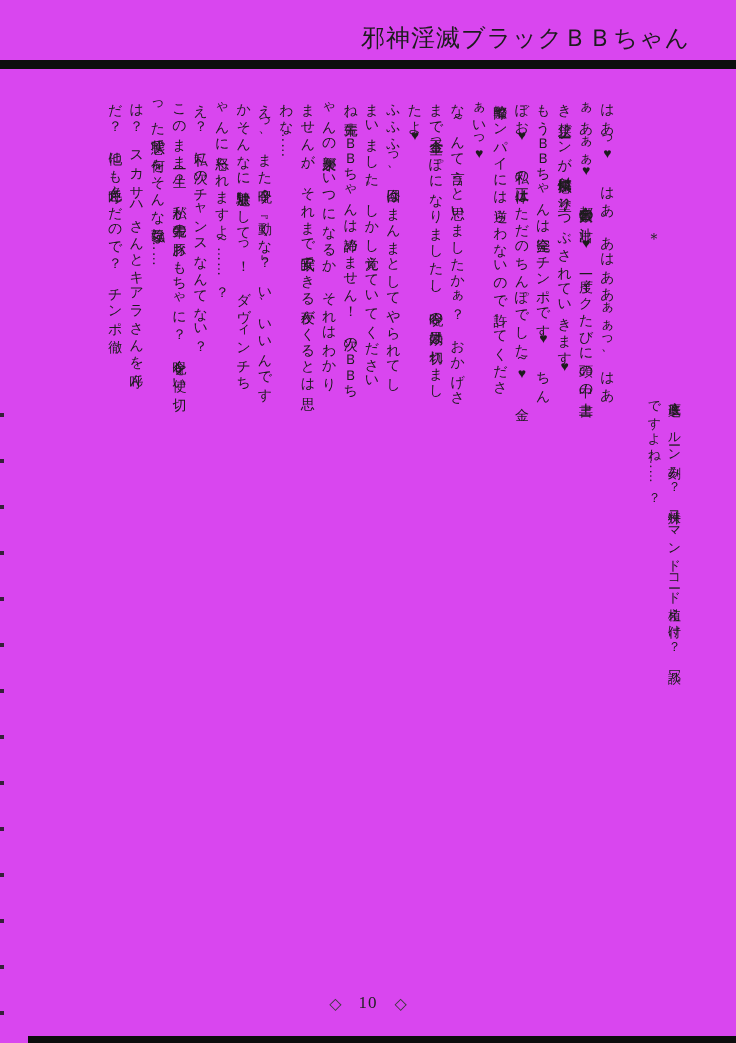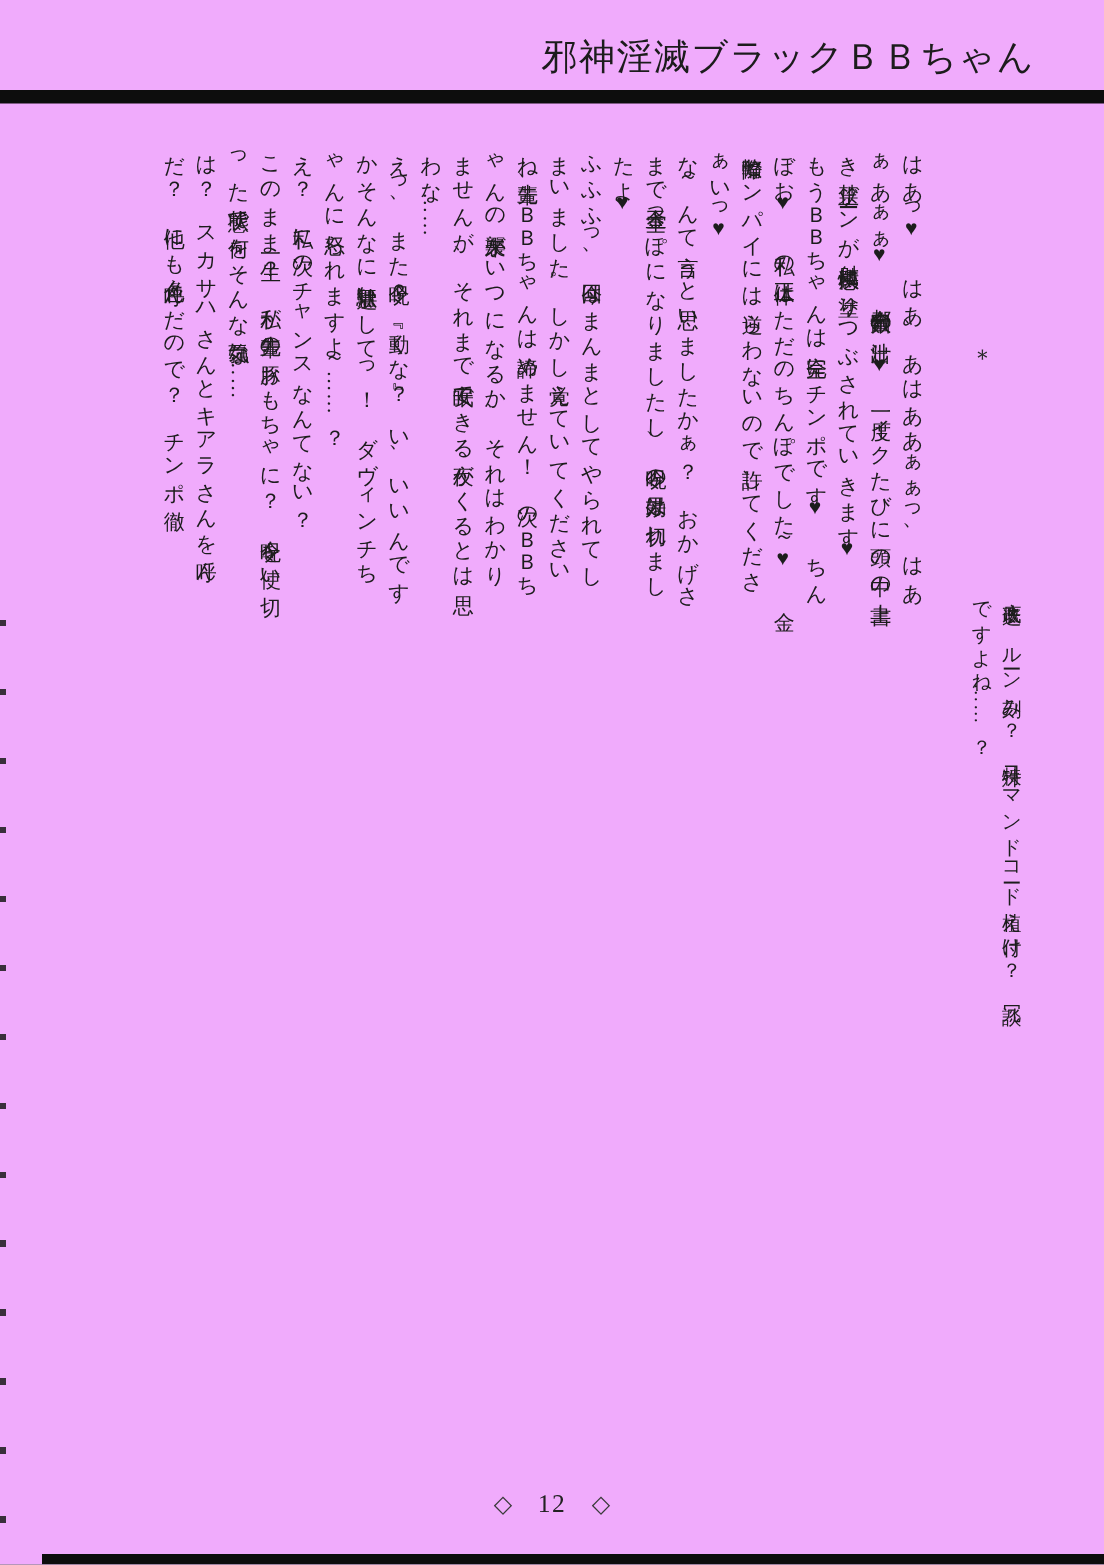--- a/index.html
+++ b/index.html
@@ -1,20 +1,20 @@
 <!DOCTYPE html>
 <html><head>
 <meta charset="utf-8">
 <style>
   html,body{margin:0;padding:0;background:#888;}
   .page{
     position:relative;
     width:736px;height:1043px;
     margin:0 auto;
-    background:#f0abfc;
+    background:#d946ef;
     overflow:hidden;
     font-family:"Liberation Serif","DejaVu Serif",serif;
     color:#1c1c1c;
   }
   .title{
     position:absolute;
     top:22px;right:46px;
     font-size:24px;
     letter-spacing:1px;
     white-space:nowrap;
@@ -97,21 +97,21 @@
     <p>えっ、また令呪？　『動くな』？　い、いいんですかそんなに無駄遣いしてっ！　ダヴィンチちゃんに怒られますよ～……？</p>
     <p>え？　私に次のチャンスなんてない？</p>
     <p>このまま一生？　私が先輩の豚おもちゃに？　令呪を使い切った状態で何をそんな強気な……</p>
     <p>は？　スカサハさんとキアラさんを呼んだ？　他にも色々呼んだので？　チンポ徹</p>
   </div>
 
   <div class="side-block vtext">底改造？　ルーン刻み？　特殊コマンドコード植え付け？　冗談ですよね……？</div>
 
   <div class="footer">
     <span class="diamond">◇</span>
-    <span class="pagenum">12</span>
+    <span class="pagenum">10</span>
     <span class="diamond">◇</span>
   </div>
 
   <div class="scan-marks"></div>
 
   <div class="bottom-bar"></div>
 
 </div>
 
 </body></html>

